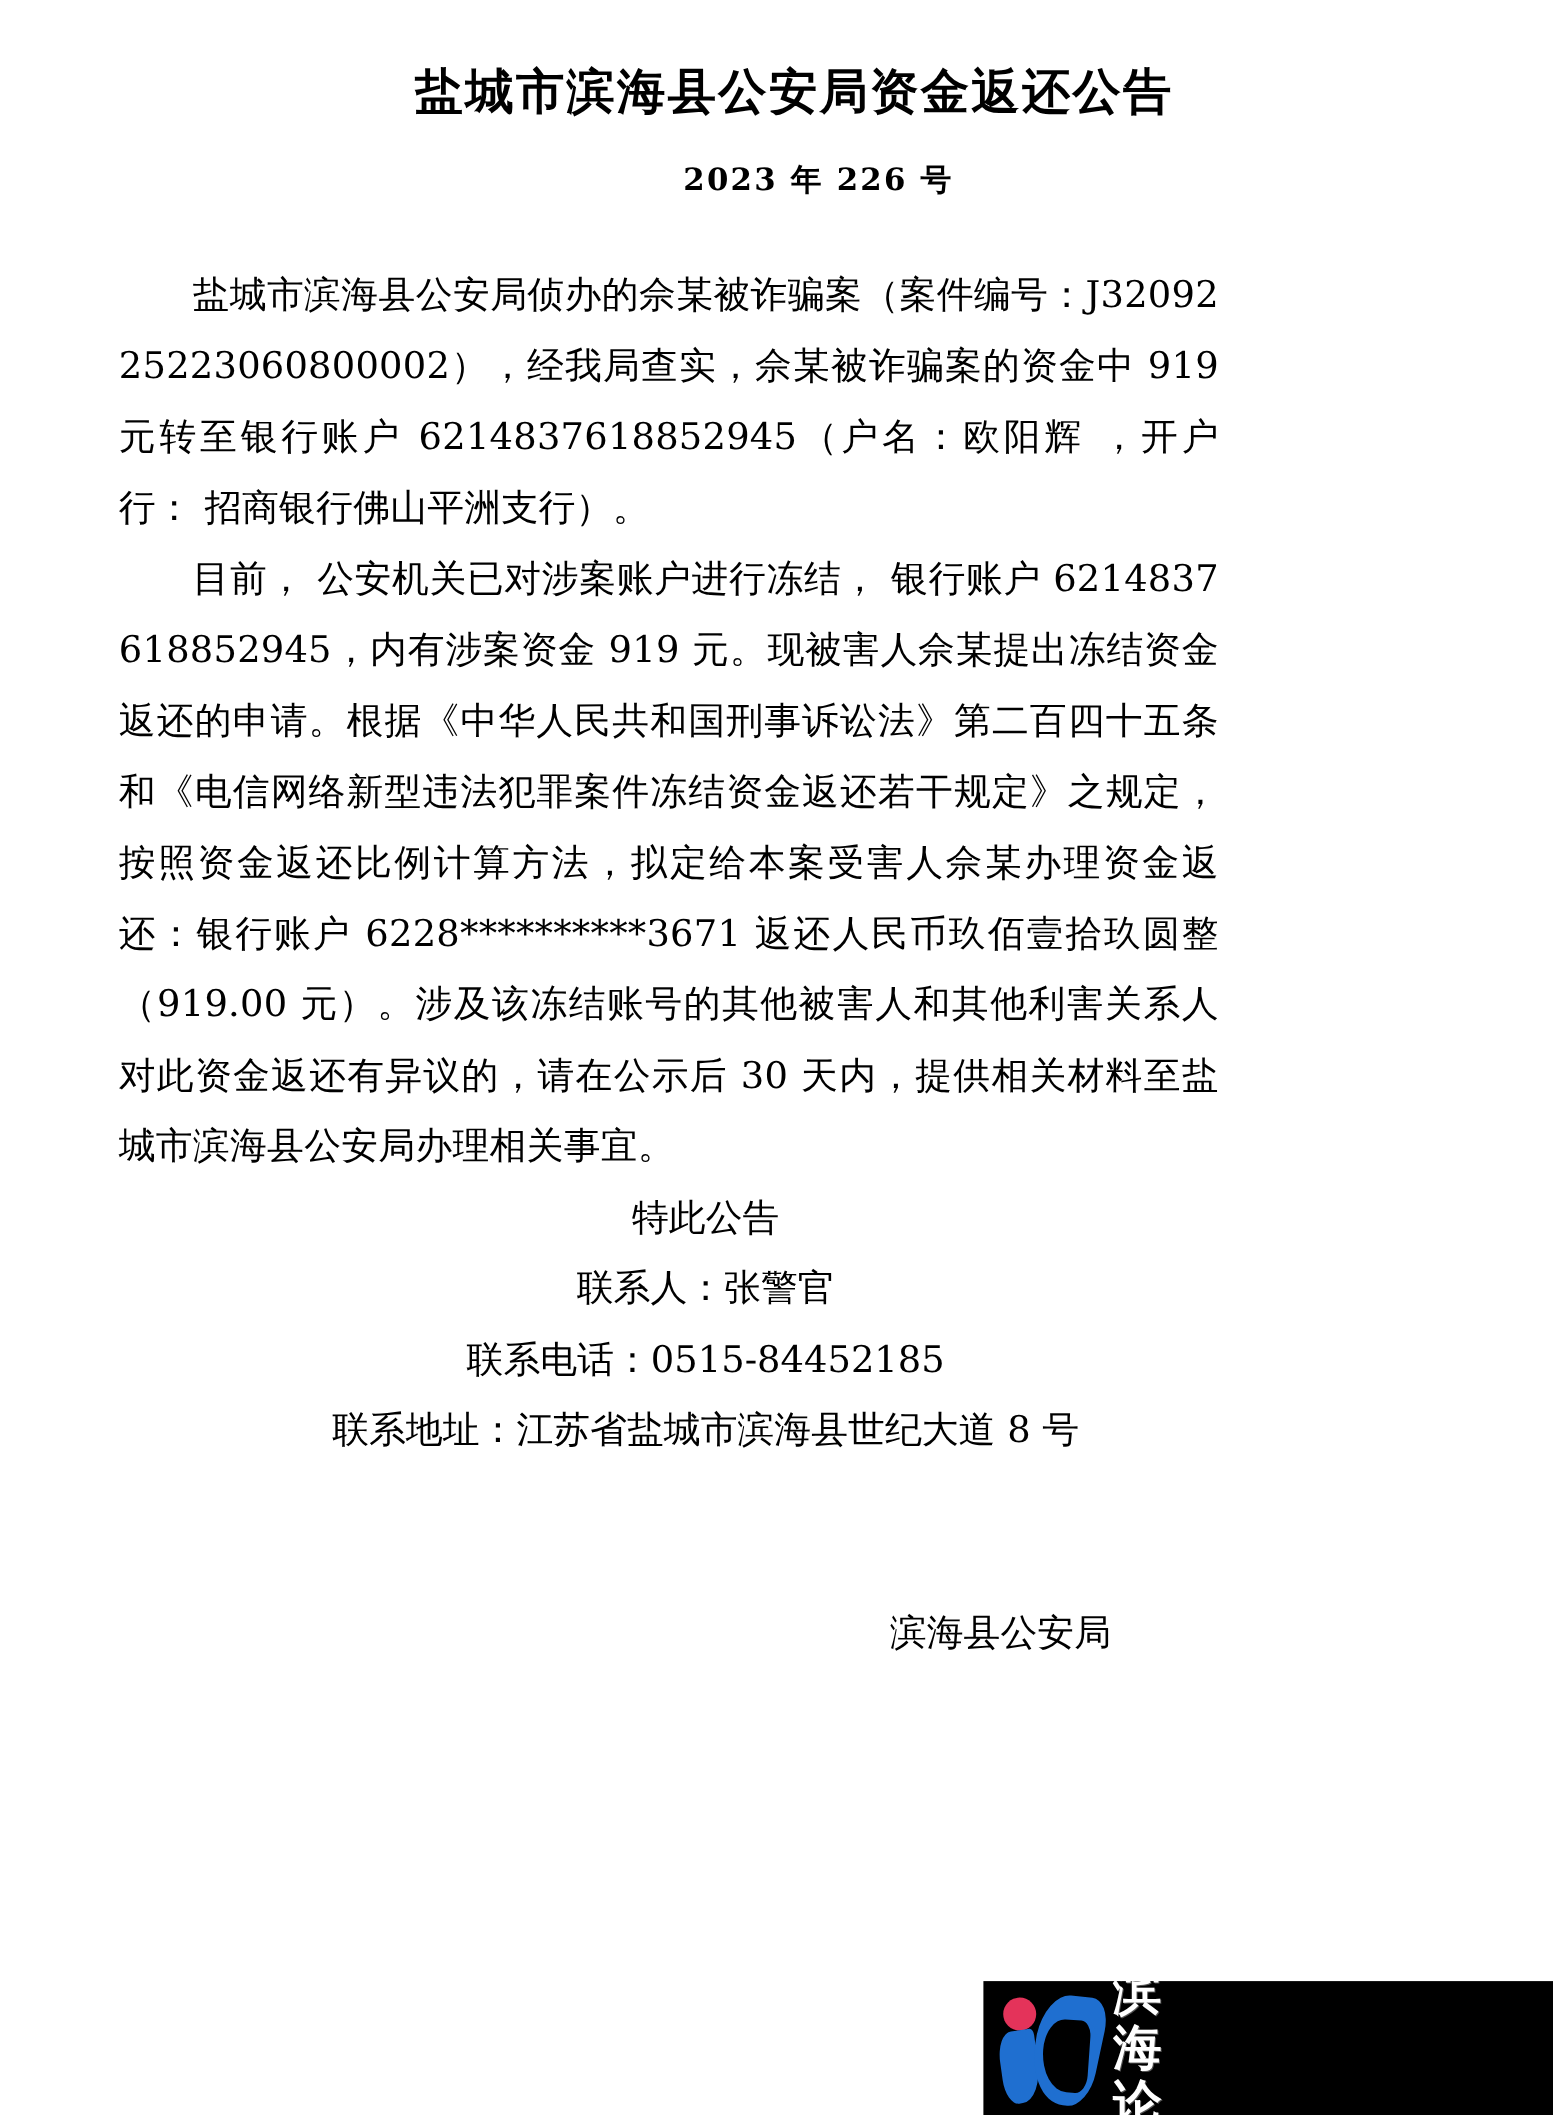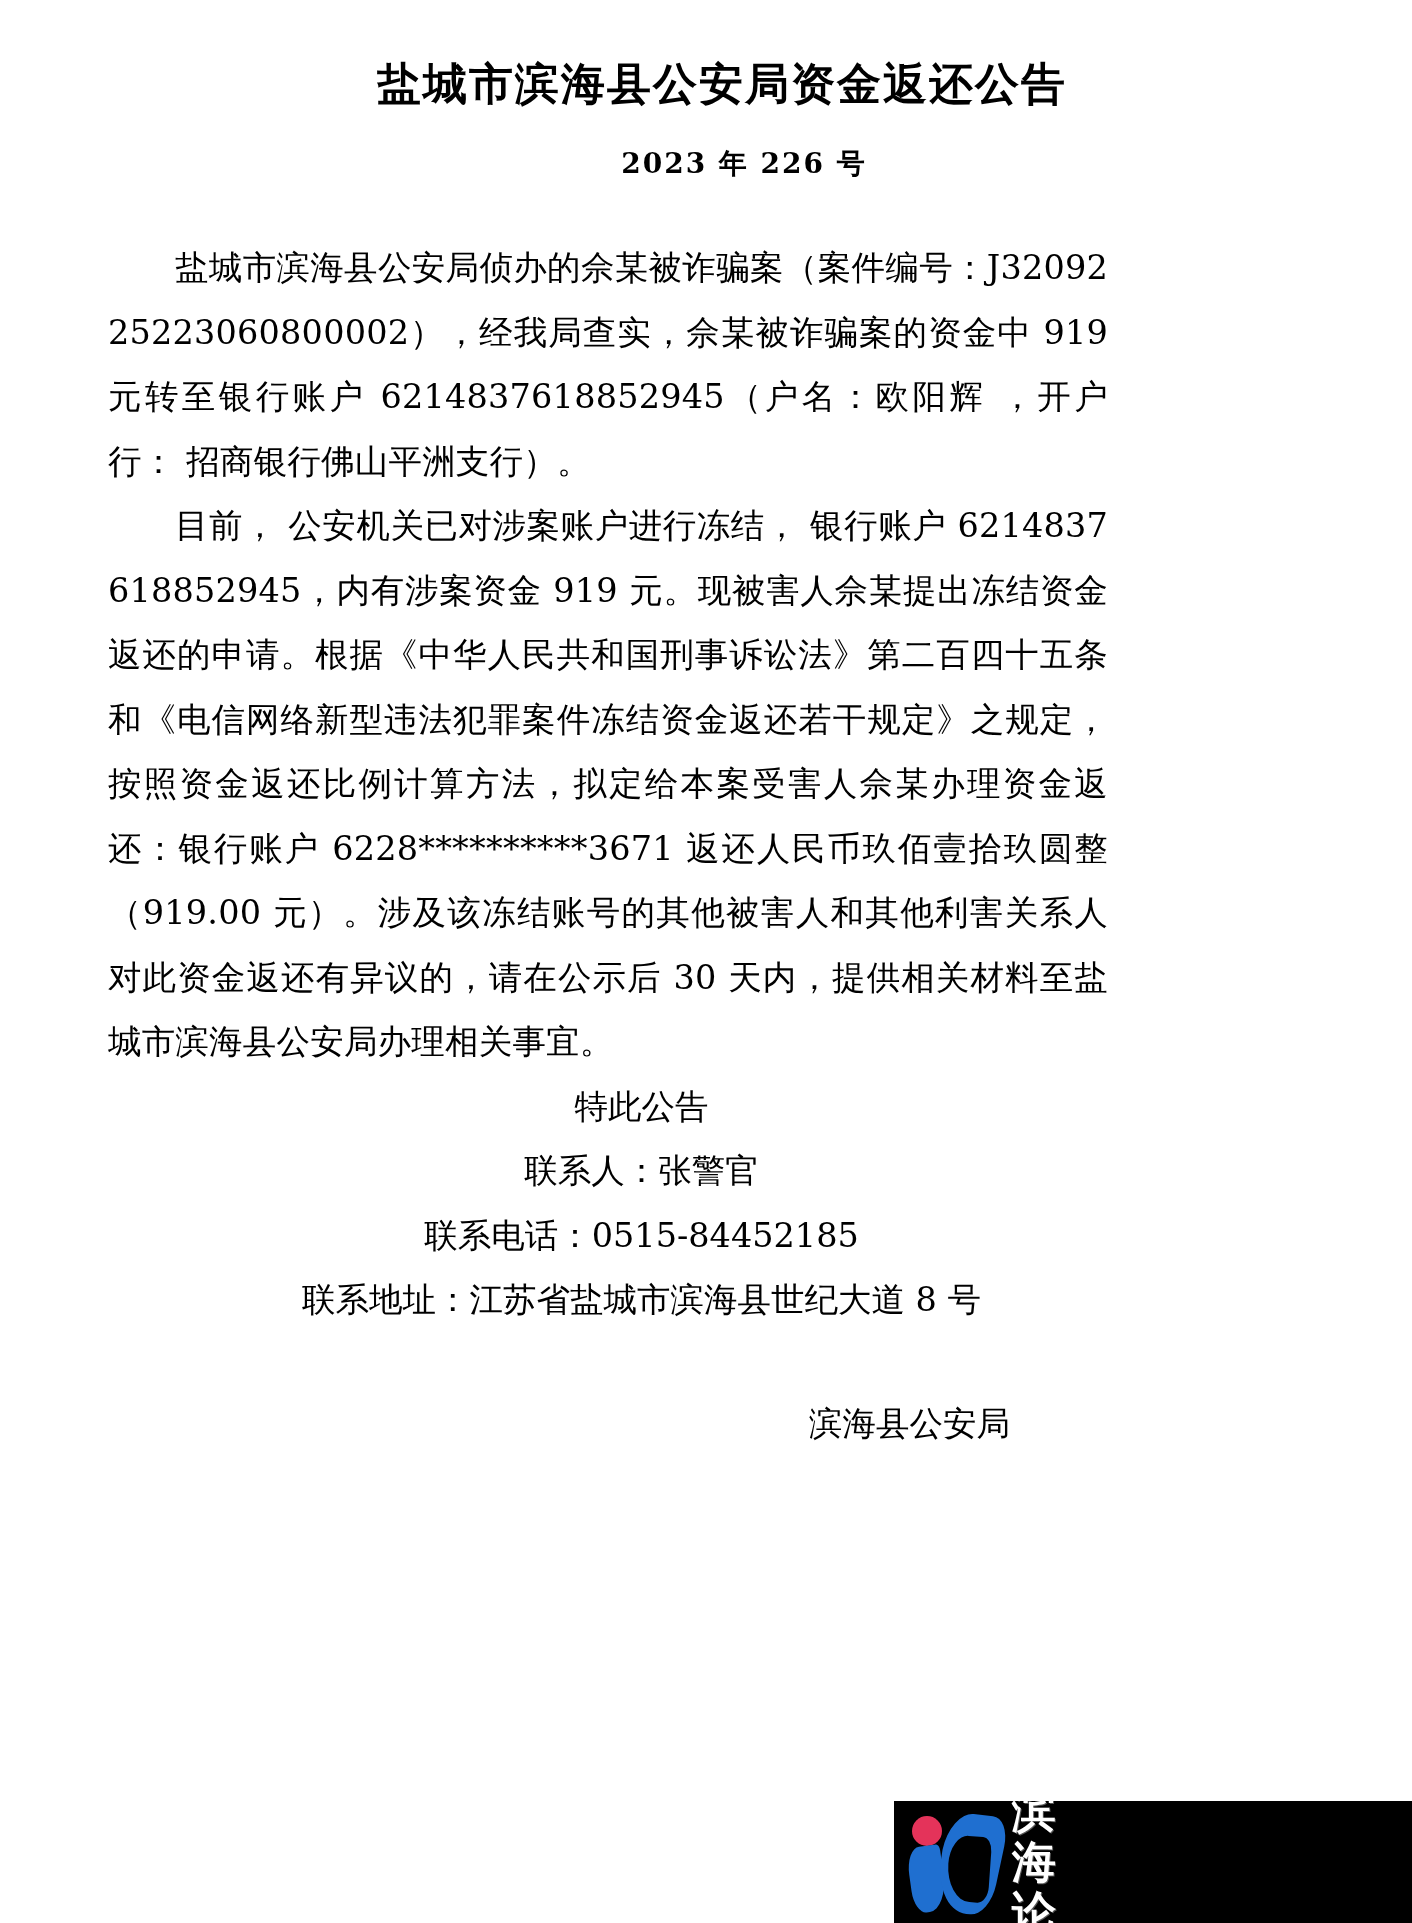--- a/index.html
+++ b/index.html
@@ -76,21 +76,21 @@
     padding-left: 2em;
     white-space: nowrap;
     text-align: center;
   }
 
   
   .sign-block {
     position: absolute;
     left: 108px;
     width: 1000px;
-    top: 1392px;
+    top: 1452px;
     text-align: right;
   }
   .sign-line {
     font-size: 33.5px;
     line-height: 64.5px;
     padding-right: 98px;
     white-space: nowrap;
   }
   .date-line {
     font-size: 33.5px;

